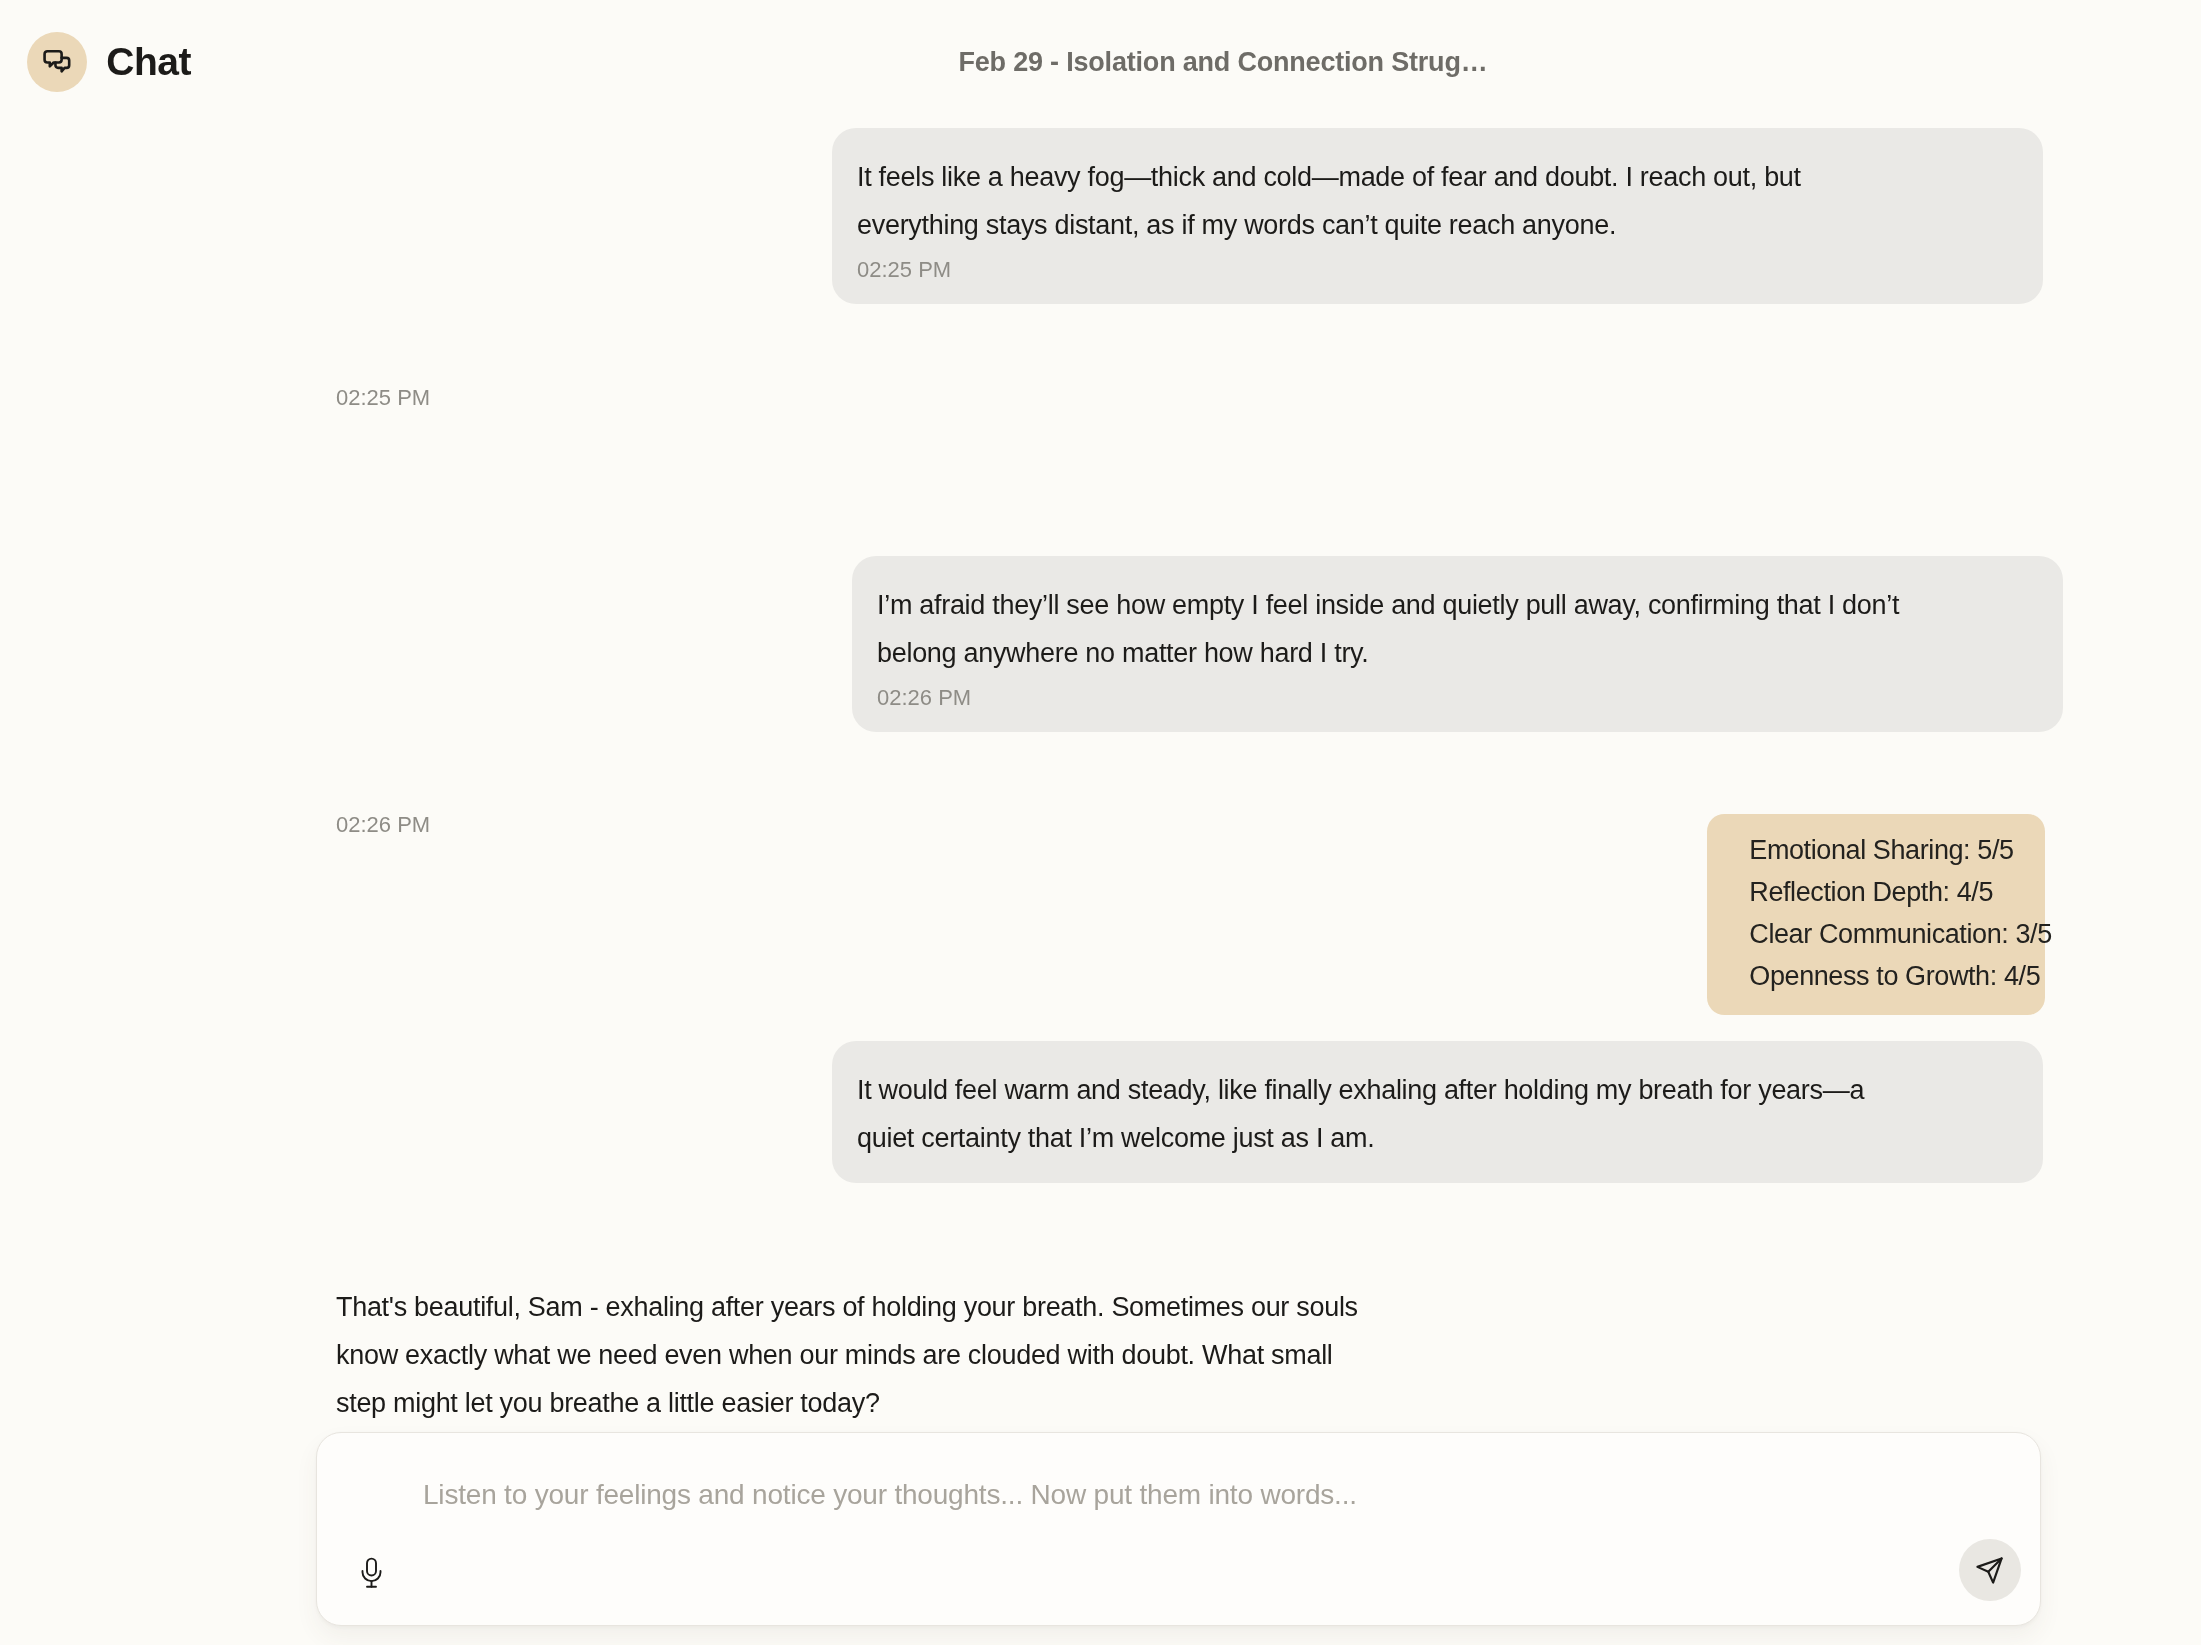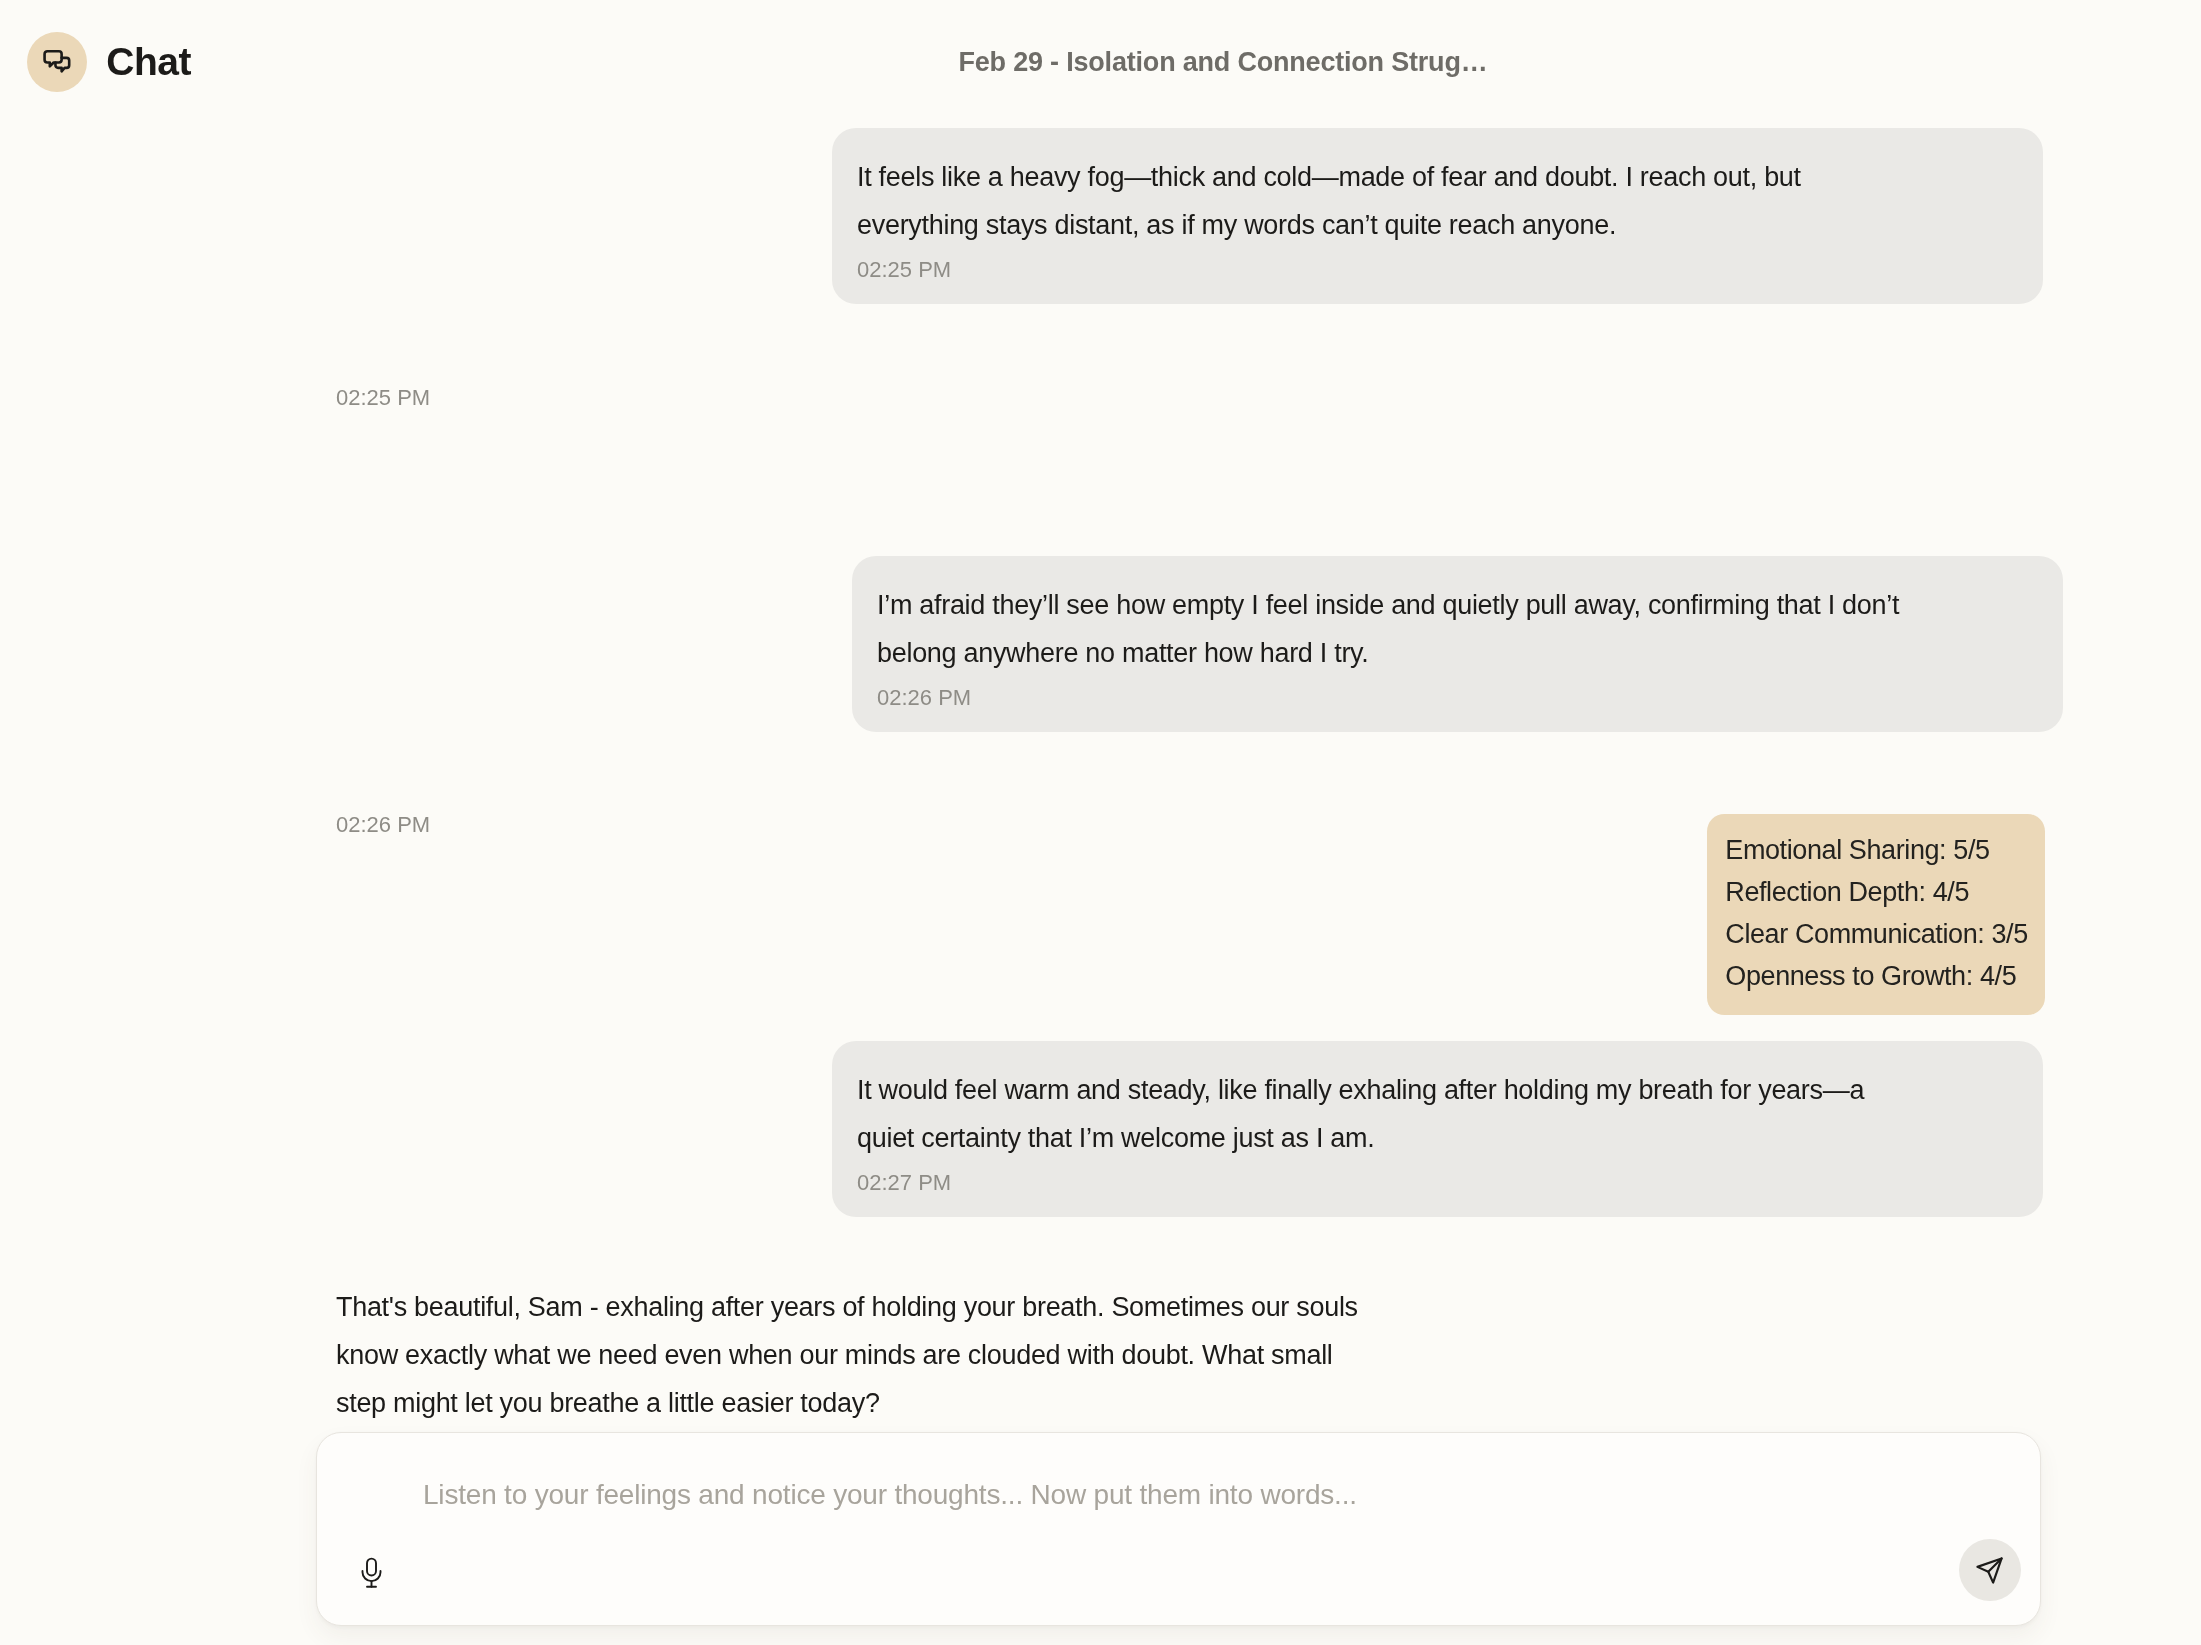--- a/index.html
+++ b/index.html
@@ -56,21 +56,21 @@
 
   
   .metrics{
     position:absolute;left:1707px;top:814px;
     box-sizing:border-box;width:338px;height:201px;
     background:#EBD8B8;border-radius:17.4px;
     padding:15.4px 18.3px;
   }
   .metrics div{
     font-size:27px;line-height:42px;letter-spacing:-0.4px;
-    color:#23221F;white-space:nowrap;
+    color:#23221F;white-space:nowrap;margin-left:24px;
   }
 
   
   .composer{
     position:absolute;left:316px;top:1432px;
     box-sizing:border-box;width:1725px;height:194px;
     background:#FEFDFB;
     border:1.4px solid #E8E5DF;border-radius:25px;
     box-shadow:0 11.6px 23px rgba(90,75,45,.06),0 1.9px 3.9px rgba(0,0,0,.03);
   }
@@ -142,21 +142,20 @@
       <div>Emotional Sharing: 5/5</div>
       <div>Reflection Depth: 4/5</div>
       <div>Clear Communication: 3/5</div>
       <div>Openness to Growth: 4/5</div>
     </div>
 
     <div class="msg user-msg u3">
       <div class="bubble">
         <div class="msg-text">It would feel warm and steady, like finally exhaling after holding my breath for years—a
 quiet certainty that I’m welcome just as I am.</div>
-        <div class="time">02:27 PM</div>
       </div>
     </div>
 
     <div class="msg assistant-msg a3">
       <div class="msg-text">That's beautiful, Sam - exhaling after years of holding your breath. Sometimes our souls
 know exactly what we need even when our minds are clouded with doubt. What small
 step might let you breathe a little easier today?</div>
     </div>
 
   </div>

